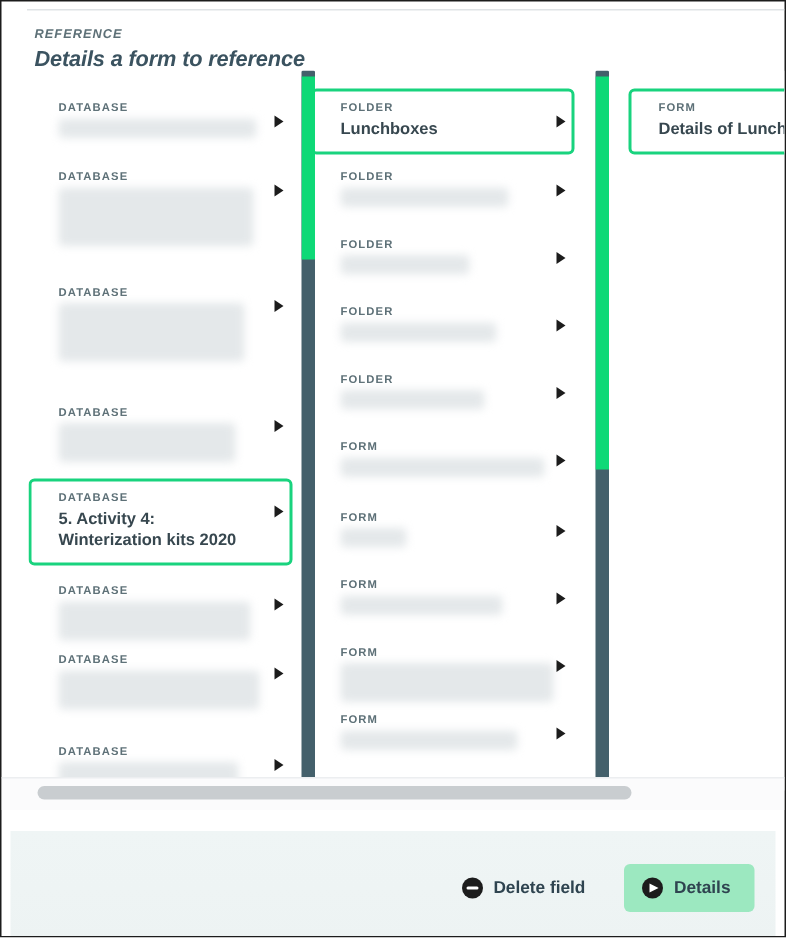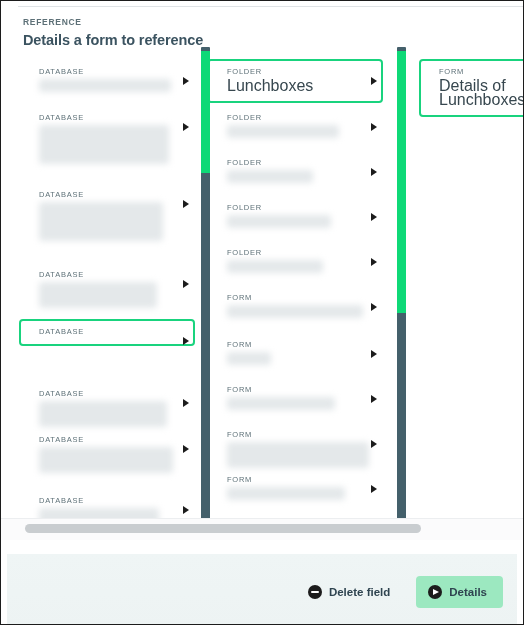--- a/index.html
+++ b/index.html
@@ -28,20 +28,21 @@
     right: 0;
     height: 1px;
     background: #dfe3e6;
   }
 
   
   .header {
     position: absolute;
     top: 16px;
     left: 22px;
+    font-style: italic;
   }
   .eyebrow {
     font-size: 8.5px;
     font-weight: bold;
     letter-spacing: 0.7px;
     color: #5d7077;
     text-transform: uppercase;
   }
   .title {
     margin-top: 5px;
@@ -78,31 +79,31 @@
     border: 2px solid transparent;
     border-radius: 4px;
     background: transparent;
   }
   .item.selected {
     border-color: #19d37e;
     background: #ffffff;
   }
   .item-kind {
     font-size: 7.5px;
-    font-weight: normal;
+    font-weight: bold;
     letter-spacing: 0.75px;
     color: #5d7077;
     text-transform: uppercase;
   }
   .item-name {
     margin-top: 3px;
-    font-size: 16px;
+    font-size: 11px;
     line-height: 14px;
     color: #37474f;
-    font-weight: 400;
+    font-weight: 700;
   }
   .item-name.blurred {
     color: transparent;
     background: linear-gradient(#e4e8ea, #e4e8ea);
     background-clip: padding-box;
     border-radius: 3px;
     filter: blur(3px);
     display: inline-block;
     min-height: 11px;
   }
@@ -224,20 +225,21 @@
   </div>
 
   <div class="browser">
     <div class="column col-1">
         <div class="item" style="position: absolute; top: 12px; left: 0px; width: 176px;"><div class="item-kind">DATABASE</div><div class="item-name blurred" style="width: 132px; height: 13px;"></div><div class="caret"></div></div>
         <div class="item" style="position: absolute; top: 58px; left: 0px; width: 176px;"><div class="item-kind">DATABASE</div><div class="item-name blurred" style="width: 130px; height: 39px;"></div><div class="caret"></div></div>
         <div class="item" style="position: absolute; top: 135px; left: 0px; width: 176px;"><div class="item-kind">DATABASE</div><div class="item-name blurred" style="width: 124px; height: 39px;"></div><div class="caret"></div></div>
         <div class="item" style="position: absolute; top: 215px; left: 0px; width: 176px;"><div class="item-kind">DATABASE</div><div class="item-name blurred" style="width: 118px; height: 26px;"></div><div class="caret"></div></div>
         <div class="item selected" style="position: absolute; top: 272px; left: 0px; width: 176px;">
           <div class="item-kind">DATABASE</div>
+          <div class="item-name">5. Activity 4: Winterization kits 2020</div>
           <div class="caret"></div>
         </div>
         <div class="item" style="position: absolute; top: 334px; left: 0px; width: 176px;"><div class="item-kind">DATABASE</div><div class="item-name blurred" style="width: 128px; height: 26px;"></div><div class="caret"></div></div>
         <div class="item" style="position: absolute; top: 380px; left: 0px; width: 176px;"><div class="item-kind">DATABASE</div><div class="item-name blurred" style="width: 134px; height: 26px;"></div><div class="caret"></div></div>
         <div class="item" style="position: absolute; top: 441px; left: 0px; width: 176px;"><div class="item-kind">DATABASE</div><div class="item-name blurred" style="width: 120px; height: 26px;"></div><div class="caret"></div></div>
       </div>
     <div class="column col-2">
         <div class="item selected" style="position: absolute; top: 12px; left: 0px; width: 176px;">
           <div class="item-kind">FOLDER</div>
           <div class="item-name">Lunchboxes</div>

